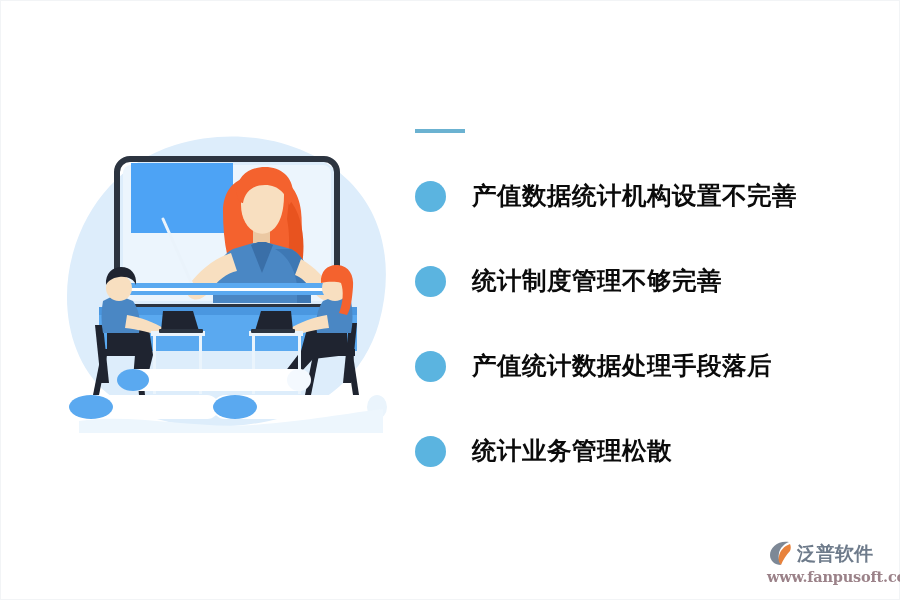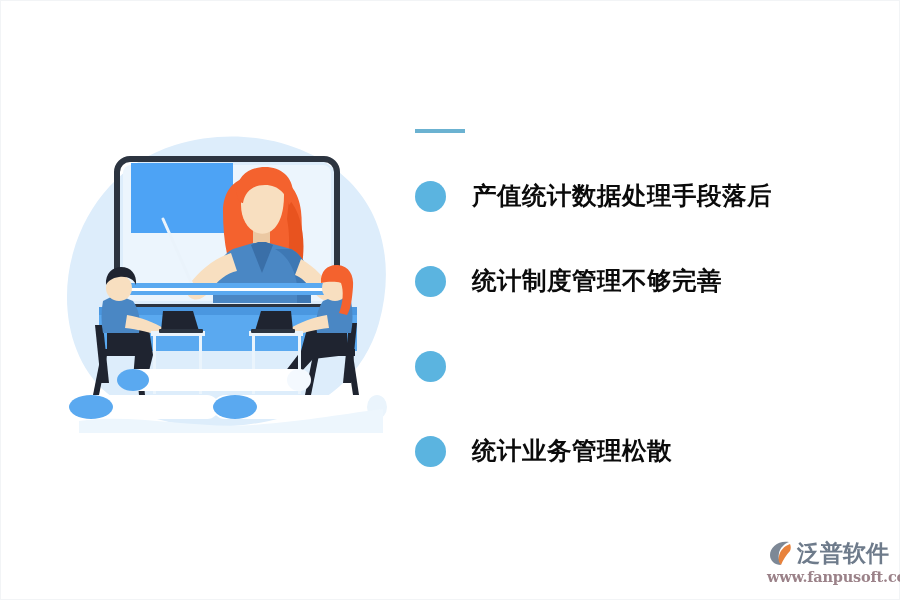--- a/index.html
+++ b/index.html
@@ -85,21 +85,21 @@
     height: 28px;
   }
   #logo-mark {
     flex: 0 0 auto;
     width: 28px;
     height: 28px;
   }
   #logo-mark svg { display:block; width:100%; height:100%; }
   #logo-name {
     margin-left: 2px;
-    font-size: 23px;
+    font-size: 19px;
     font-weight: bold;
     color: #6E7B8B;
     letter-spacing: 0px;
     line-height: 1;
     white-space: nowrap;
   }
   #logo-url {
     margin-top: 1px;
     font-family: "DejaVu Serif", "Liberation Serif", serif;
     font-size: 14.5px;
@@ -251,30 +251,31 @@
                L 320 300 L 16 300 Z" fill="#EDF6FD"></path>
     </svg>
   </div>
 
   <div id="content">
 
     <div id="accent-rule"></div>
 
     <div class="bullet-row">
       <span class="bullet-dot"></span>
+      <span class="bullet-text">产值数据统计机构设置不完善</span>
+    </div>
+
+    <div class="bullet-row">
+      <span class="bullet-dot"></span>
+      <span class="bullet-text">统计制度管理不够完善</span>
+    </div>
+
+    <div class="bullet-row">
+      <span class="bullet-dot"></span>
       <span class="bullet-text">产值统计数据处理手段落后</span>
-    </div>
-
-    <div class="bullet-row">
-      <span class="bullet-dot"></span>
-      <span class="bullet-text">统计制度管理不够完善</span>
-    </div>
-
-    <div class="bullet-row">
-      <span class="bullet-dot"></span>
     </div>
 
     <div class="bullet-row">
       <span class="bullet-dot"></span>
       <span class="bullet-text">统计业务管理松散</span>
     </div>
 
   </div>
 
   <div id="logo">

